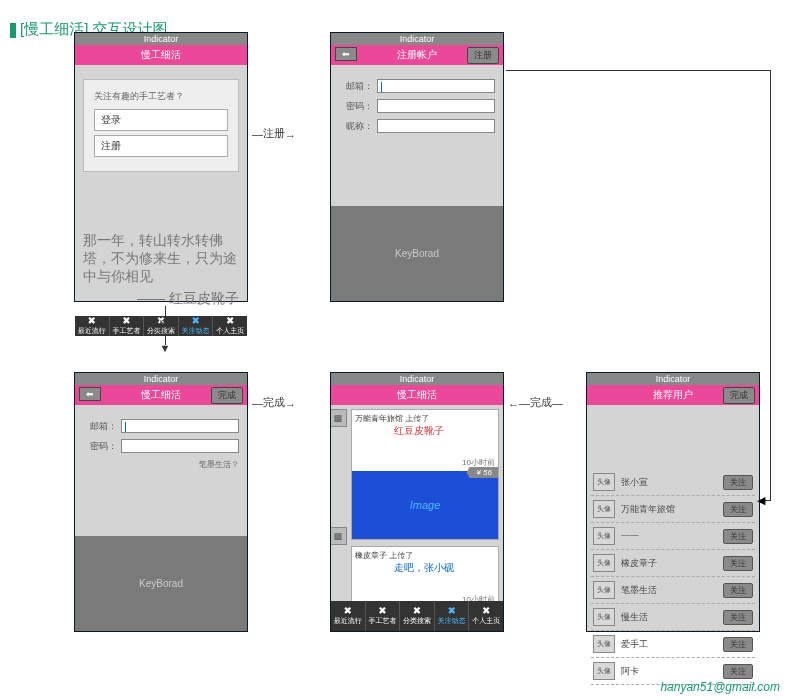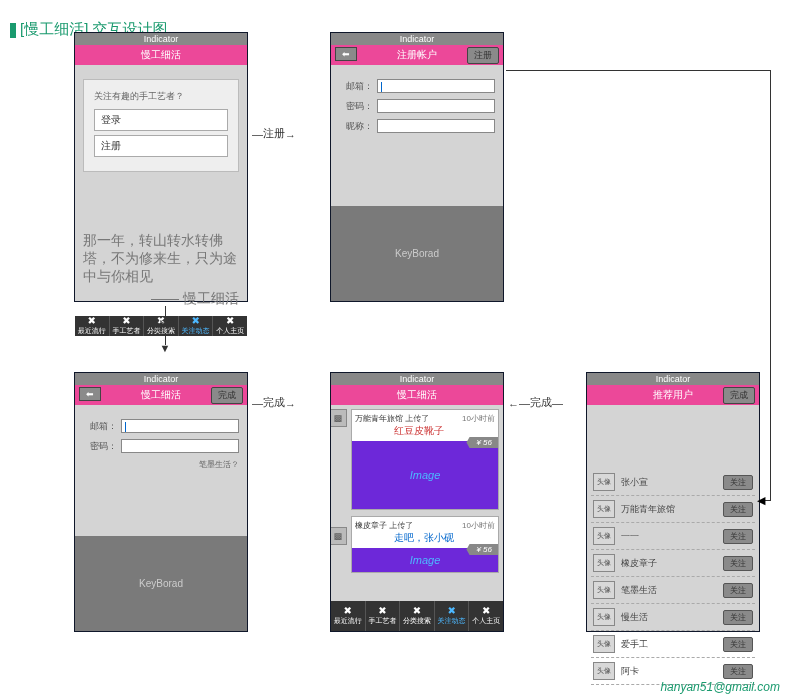--- a/index.html
+++ b/index.html
@@ -37,23 +37,23 @@
   .form-row label { width: 34px; font-size: 9px; color: #555; text-align: right; }
   .form-row .input { flex: 1; height: 14px; background: #fff; border: 1px solid #888; margin-left: 4px; position: relative; }
   .form-row .input.focus::before { content: ""; position: absolute; left: 3px; top: 2px; width: 1px; height: 10px; background: #0066cc; }
   .forgot { text-align: right; font-size: 8px; color: #666; margin-top: 2px; }
 
   
   .feed-item { background: #fff; border: 1px solid #aaa; margin-bottom: 6px; }
   .feed-head { display: flex; padding: 3px; font-size: 8px; }
   .feed-head .meta { flex: 1; }
   .feed-head .name { color: #333; }
-  .feed-head .time { color: #777; }
+  .feed-head .time { color: #777; margin-top: 44px; }
   .feed-head .title { color: #c33; font-size: 10px; margin-left: 39px; }
-  .feed-img { background: #6d28d9; height: 68px; display: flex; align-items: center; justify-content: center; color: #4db8ff; font-size: 11px; font-style: italic; position: relative; }
+  .feed-img { background: #1d4ed8; height: 68px; display: flex; align-items: center; justify-content: center; color: #4db8ff; font-size: 11px; font-style: italic; position: relative; }
   .price-tag { position: absolute; right: 0; top: -4px; background: #888; color: #fff; font-size: 8px; padding: 1px 6px 1px 10px; clip-path: polygon(10% 0, 100% 0, 100% 100%, 10% 100%, 0 50%); }
   .feed-img.small { height: 24px; }
   
   .avatar-side { position:absolute; left:-2px; width:18px; height:18px; background:#bbb; border:1px solid #888; display:flex;align-items:center;justify-content:center;font-size:9px;color:#555; }
 
   
   .user-row { display: flex; align-items: center; padding: 4px 2px; border-bottom: 1px dashed #aaa; }
   .user-row .uavatar { width: 22px; height: 18px; border: 1px solid #888; background: #d8d8d8; font-size: 7px; color: #555; display: flex; align-items: center; justify-content: center; margin-right: 6px; }
   .user-row .uname { flex: 1; font-size: 9px; color: #444; }
   .user-row .follow { background: #8a8a8a; border: 1px solid #555; color: #333; font-size: 8px; padding: 1px 6px; border-radius: 2px; }
@@ -72,21 +72,21 @@
   <div class="indicator">Indicator</div>
   <div class="titlebar"><span>慢工细活</span></div>
   <div class="content">
     <div class="welcome-card">
       <div class="prompt">关注有趣的手工艺者？</div>
       <div class="btn">登录</div>
       <div class="btn">注册</div>
     </div>
     <div class="quote">
       <div>那一年，转山转水转佛塔，不为修来生，只为途中与你相见</div>
-      <div class="auth">—— 慢工细活</div>
+      <div class="auth">—— 红豆皮靴子</div>
     </div>
   </div>
   <div class="tabbar">
     <div class="tab">
         <span class="ico"></span>
         <span>最近流行</span>
       </div>
     <div class="tab">
         <span class="ico"></span>
         <span>手工艺者</span>

